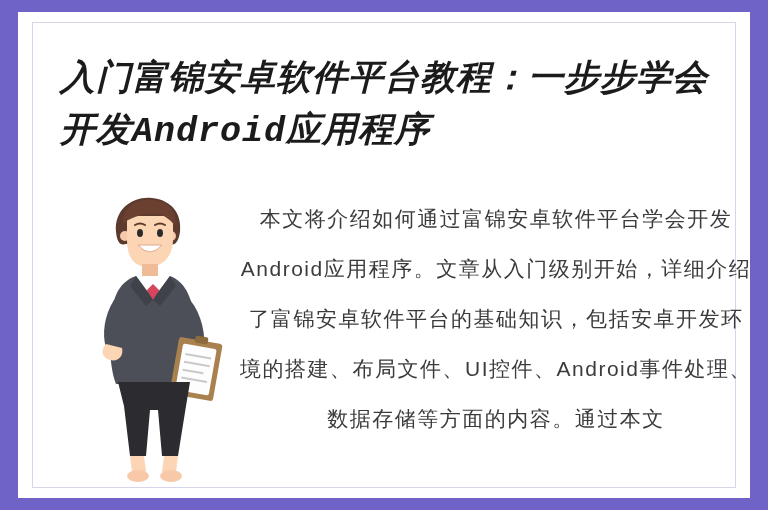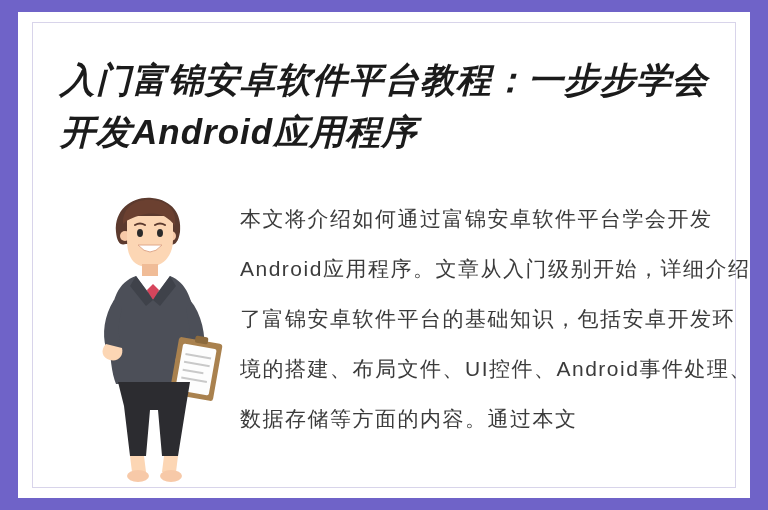--- a/index.html
+++ b/index.html
@@ -30,21 +30,21 @@
     bottom: 10px;
     border: 1px solid #d8d4ea;
     box-sizing: border-box;
     pointer-events: none;
   }
   .title {
     position: absolute;
     left: 42px;
     top: 42px;
     width: 650px;
-    font-family: Liberation Sans, sans-serif;
+    font-family: Liberation Mono, monospace;
     font-weight: bold;
     font-style: italic;
     font-size: 35px;
     line-height: 52px;
     color: #1b1b1b;
     letter-spacing: 1px;
     white-space: pre-line;
   }
   .illustration {
     position: absolute;
@@ -57,20 +57,21 @@
     position: absolute;
     left: 222px;
     top: 182px;
     width: 512px;
     font-size: 21px;
     line-height: 50px;
     color: #3b3b3b;
     letter-spacing: 1.5px;
     overflow: hidden;
     max-height: 300px;
+    text-align: center;
   }
 </style>
 </head>
 <body>
 
 <div class="card">
   <div class="card-inner-border"></div>
 
   <div class="title">入门富锦安卓软件平台教程：一步步学会开发Android应用程序</div>
 

